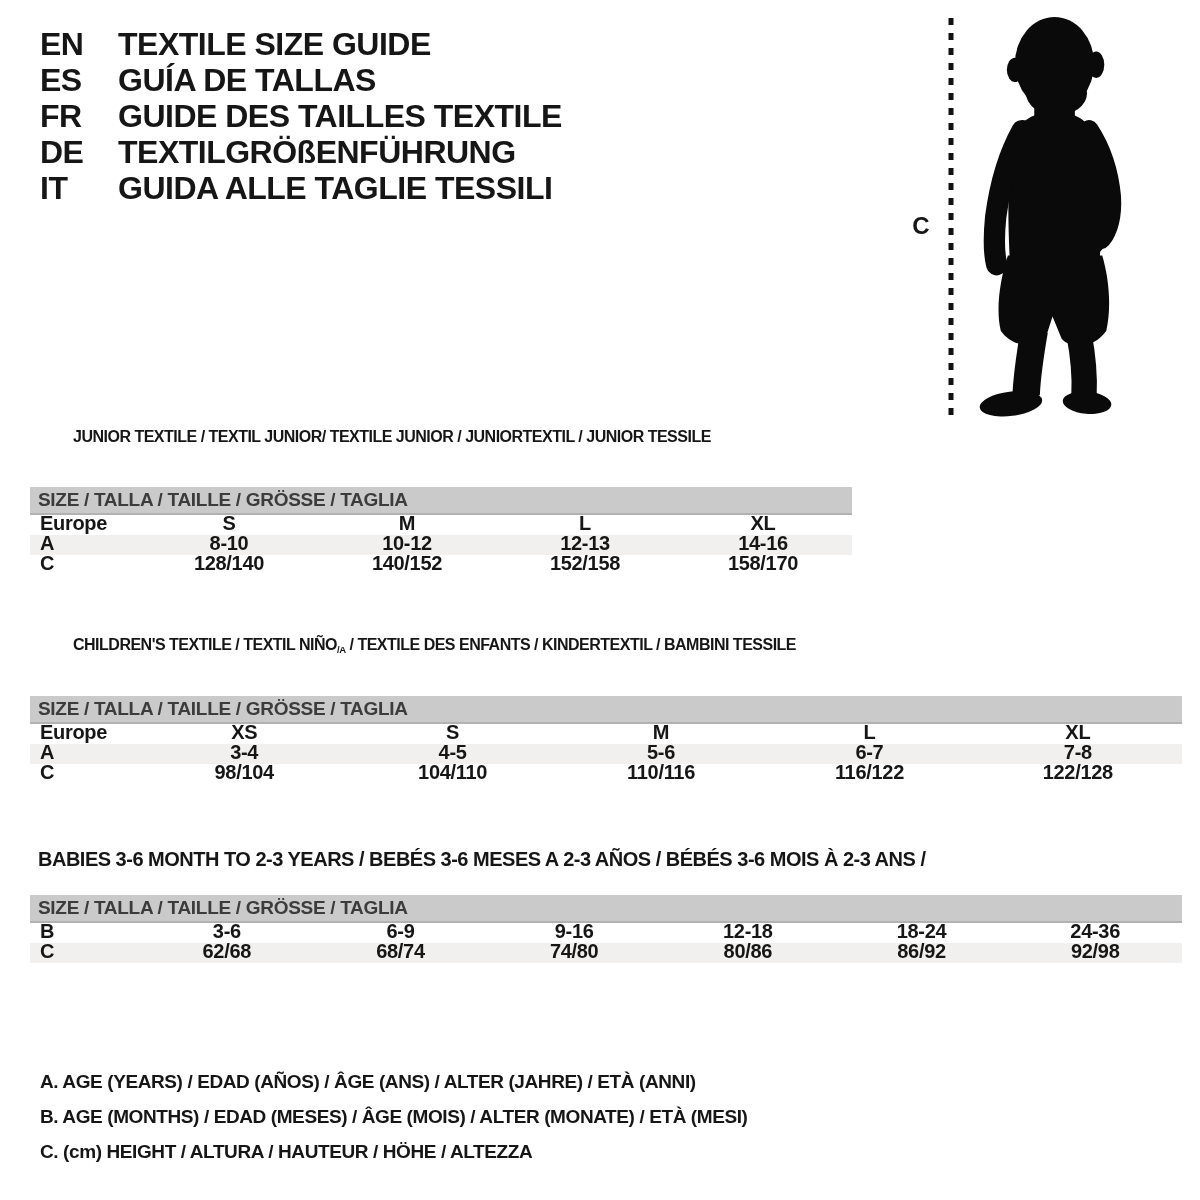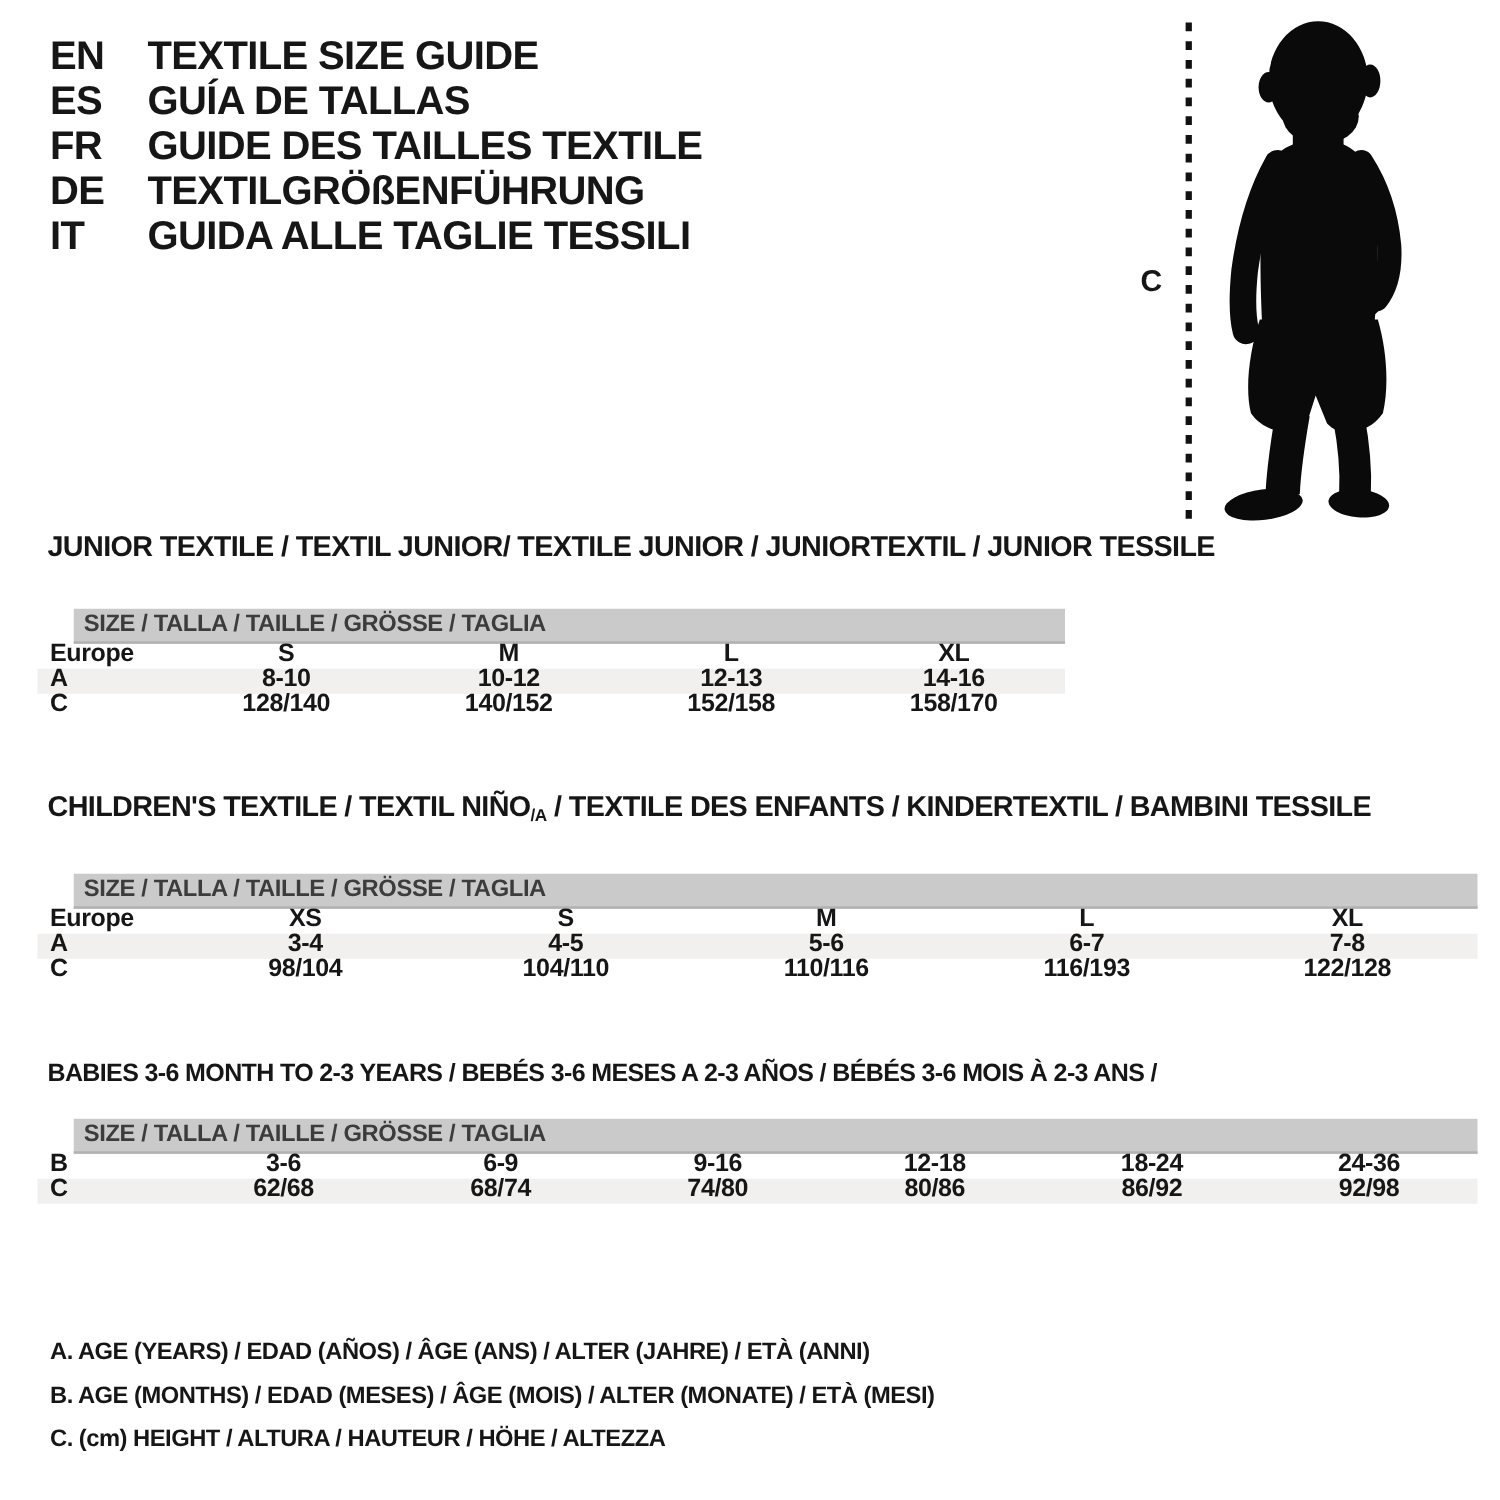--- a/index.html
+++ b/index.html
@@ -22,28 +22,28 @@
   .lang-code{width:78px;flex:0 0 78px;}
   
   .c-label{position:absolute;left:905px;top:212px;width:32px;text-align:center;font-size:24px;}
   .dash-line{position:absolute;left:946px;top:16px;width:10px;height:402px;}
   .silhouette{position:absolute;left:966px;top:14px;width:170px;height:406px;}
   
   .section{position:absolute;left:30px;}
   #sec-junior{top:424px;width:822px;}
   #sec-children{top:632px;width:1152px;}
   #sec-babies{top:842px;width:1152px;}
-  .sec-heading{font-size:23px;line-height:26px;padding-left:8px;white-space:nowrap;letter-spacing:-0.5px;}
+  .sec-heading{font-size:16px;line-height:26px;padding-left:8px;white-space:nowrap;letter-spacing:-0.5px;margin-left:35px;}
   .sec-heading .subscript{font-size:0.6em;vertical-align:-0.3em;}
   .babies-heading-line{font-size:20px;line-height:35px;padding-left:8px;white-space:nowrap;letter-spacing:-0.5px;}
   .size-bar{
     height:28px;line-height:26px;margin-top:37px;
     background:var(--table-header-bg);
     border-bottom:2px solid var(--table-header-edge);
-    padding-left:8px;font-size:19px;letter-spacing:-0.3px;color:#3c3c3c;white-space:nowrap;margin-left:29px;
+    padding-left:8px;font-size:19px;letter-spacing:-0.3px;color:#3c3c3c;white-space:nowrap;
   }
   #sec-children .size-bar{margin-top:33px;}
   #sec-babies .size-bar{margin-top:18px;}
   .trow{display:flex;align-items:flex-end;height:20px;font-size:20px;letter-spacing:-0.3px;}
   .trow.shaded{background:var(--row-shade-bg);}
   .rlabel{flex:0 0 110px;width:110px;padding-left:10px;}
   .cell{flex:1;text-align:center;}
   
   .legend{position:absolute;left:40px;top:1064px;}
   .legend-line{font-size:19px;line-height:35px;letter-spacing:-0.4px;white-space:nowrap;}
@@ -140,21 +140,21 @@
     <span class="cell">4-5</span>
     <span class="cell">5-6</span>
     <span class="cell">6-7</span>
     <span class="cell">7-8</span>
   </div>
   <div class="trow">
     <span class="rlabel">C</span>
     <span class="cell">98/104</span>
     <span class="cell">104/110</span>
     <span class="cell">110/116</span>
-    <span class="cell">116/193</span>
+    <span class="cell">116/122</span>
     <span class="cell">122/128</span>
   </div>
 </div>
 
 <div class="section" id="sec-babies">
   <div class="babies-heading-line">BABIES 3-6 MONTH TO 2-3 YEARS / BEBÉS 3-6 MESES A 2-3 AÑOS / BÉBÉS 3-6 MOIS À 2-3 ANS /</div>
   <div class="size-bar">SIZE / TALLA / TAILLE / GRÖSSE / TAGLIA</div>
   <div class="trow">
     <span class="rlabel">B</span>
     <span class="cell">3-6</span>

